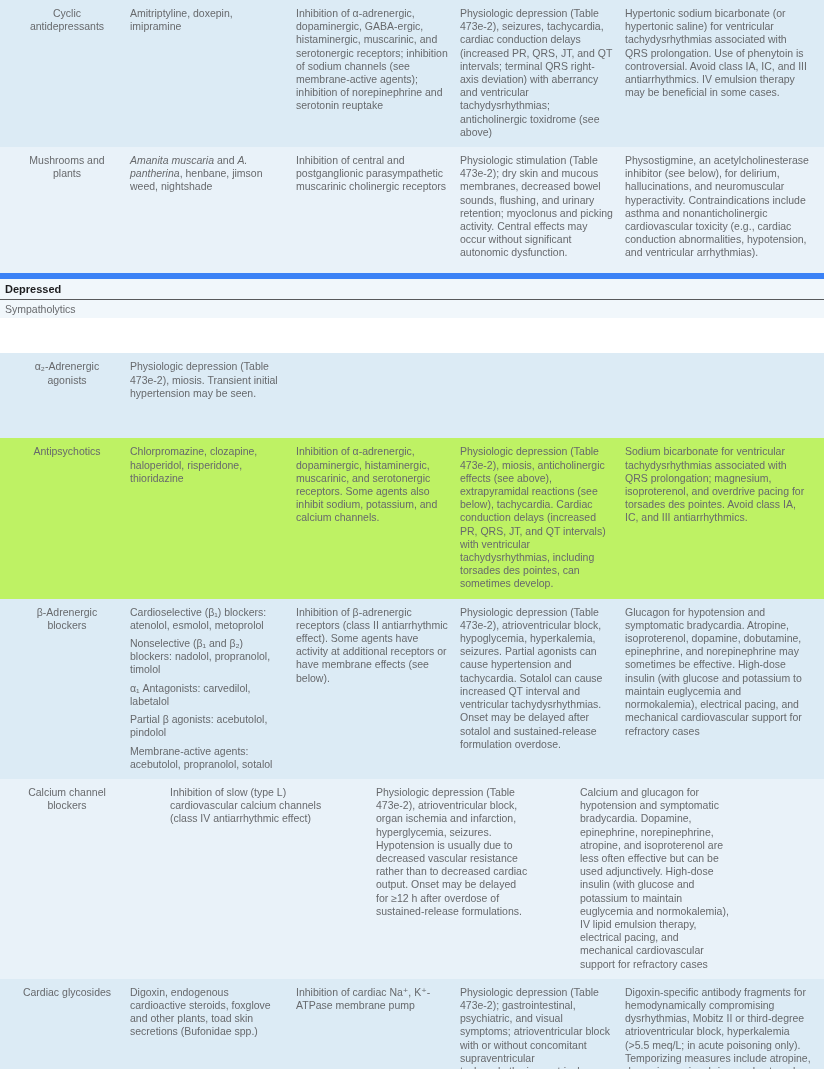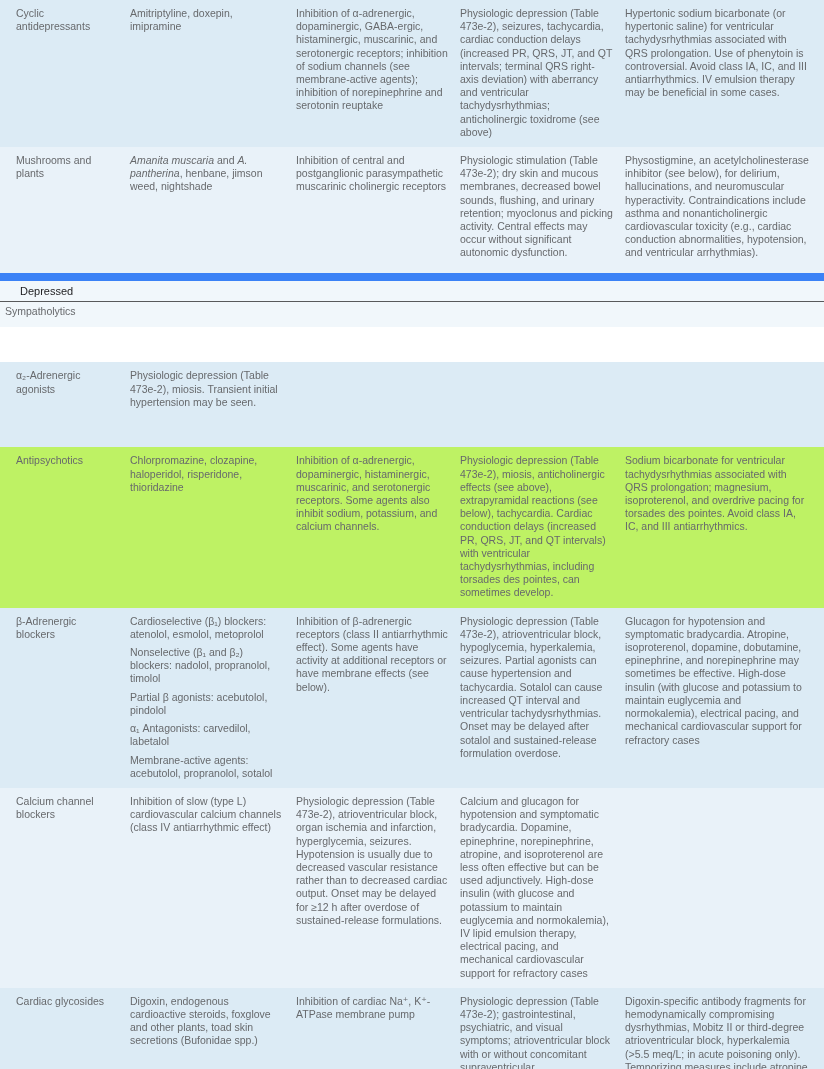--- a/index.html
+++ b/index.html
@@ -14,36 +14,36 @@
   }
   .row{
     display:grid;
     grid-template-columns:130px 166px 164px 165px 1fr;
     box-sizing:border-box;
   }
   .cell{
     box-sizing:border-box;
     padding:7px 12px 8px 0;
   }
-  .cell.c0{padding-left:16px;}
+  .cell.c0{padding-left:16px;text-align:center;}
   .para{margin:0 0 5px 0;}
   .para:last-child{margin-bottom:0;}
   .it{font-style:italic;}
   .section-band{
     box-sizing:border-box;
-    padding:4px 0 3px 20px;
-    font-weight:normal;
+    padding:4px 0 3px 5px;
+    font-weight:bold;
     font-size:11px;
     color:#1d1d1f;
-    border-top:8px solid #3b82f6;
+    border-top:6px solid #3b82f6;
     border-bottom:1px solid #58595b;
   }
   .subsection-band{
     box-sizing:border-box;
-    padding:3px 0 9px 5px;
+    padding:3px 0 2px 5px;
     color:#67696c;
   }
 </style>
 </head>
 <body>
 
 <div class="table-wrap">
     <div class="row" style="background: rgb(220, 235, 245); min-height: 130px;">
       <div class="cell c0">
         <div class="para">Cyclic antidepressants</div>
@@ -105,35 +105,35 @@
         <div class="para">Sodium bicarbonate for ventricular tachydysrhythmias associated with QRS prolongation; magnesium, isoproterenol, and overdrive pacing for torsades des pointes. Avoid class IA, IC, and III antiarrhythmics.</div>
       </div>
     </div>
     <div class="row" style="background: rgb(220, 235, 245); min-height: 175px;">
       <div class="cell c0">
         <div class="para">β-Adrenergic blockers</div>
       </div>
       <div class="cell c1">
         <div class="para">Cardioselective (β₁) blockers: atenolol, esmolol, metoprolol</div>
         <div class="para">Nonselective (β₁ and β₂) blockers: nadolol, propranolol, timolol</div>
+        <div class="para">α₁ Antagonists: carvedilol, labetalol</div>
         <div class="para">Partial β agonists: acebutolol, pindolol</div>
-        <div class="para">α₁ Antagonists: carvedilol, labetalol</div>
         <div class="para">Membrane-active agents: acebutolol, propranolol, sotalol</div>
       </div>
       <div class="cell c2">
         <div class="para">Inhibition of β-adrenergic receptors (class II antiarrhythmic effect). Some agents have activity at additional receptors or have membrane effects (see below).</div>
       </div>
       <div class="cell c3">
         <div class="para">Physiologic depression (Table 473e-2), atrioventricular block, hypoglycemia, hyperkalemia, seizures. Partial agonists can cause hypertension and tachycardia. Sotalol can cause increased QT interval and ventricular tachydysrhythmias. Onset may be delayed after sotalol and sustained-release formulation overdose.</div>
       </div>
       <div class="cell c4">
         <div class="para">Glucagon for hypotension and symptomatic bradycardia. Atropine, isoproterenol, dopamine, dobutamine, epinephrine, and norepinephrine may sometimes be effective. High-dose insulin (with glucose and potassium to maintain euglycemia and normokalemia), electrical pacing, and mechanical cardiovascular support for refractory cases</div>
       </div>
     </div>
-    <div class="row" style="background: rgb(233, 242, 249); min-height: 163px;">
+    <div class="row" style="background: rgb(233, 242, 249); min-height: 163px; gap: 40px;">
       <div class="cell c0">
         <div class="para">Calcium channel blockers</div>
       </div>
       <div class="cell c2">
         <div class="para">Inhibition of slow (type L) cardiovascular calcium channels (class IV antiarrhythmic effect)</div>
       </div>
       <div class="cell c3">
         <div class="para">Physiologic depression (Table 473e-2), atrioventricular block, organ ischemia and infarction, hyperglycemia, seizures. Hypotension is usually due to decreased vascular resistance rather than to decreased cardiac output. Onset may be delayed for ≥12 h after overdose of sustained-release formulations.</div>
       </div>
       <div class="cell c4">

